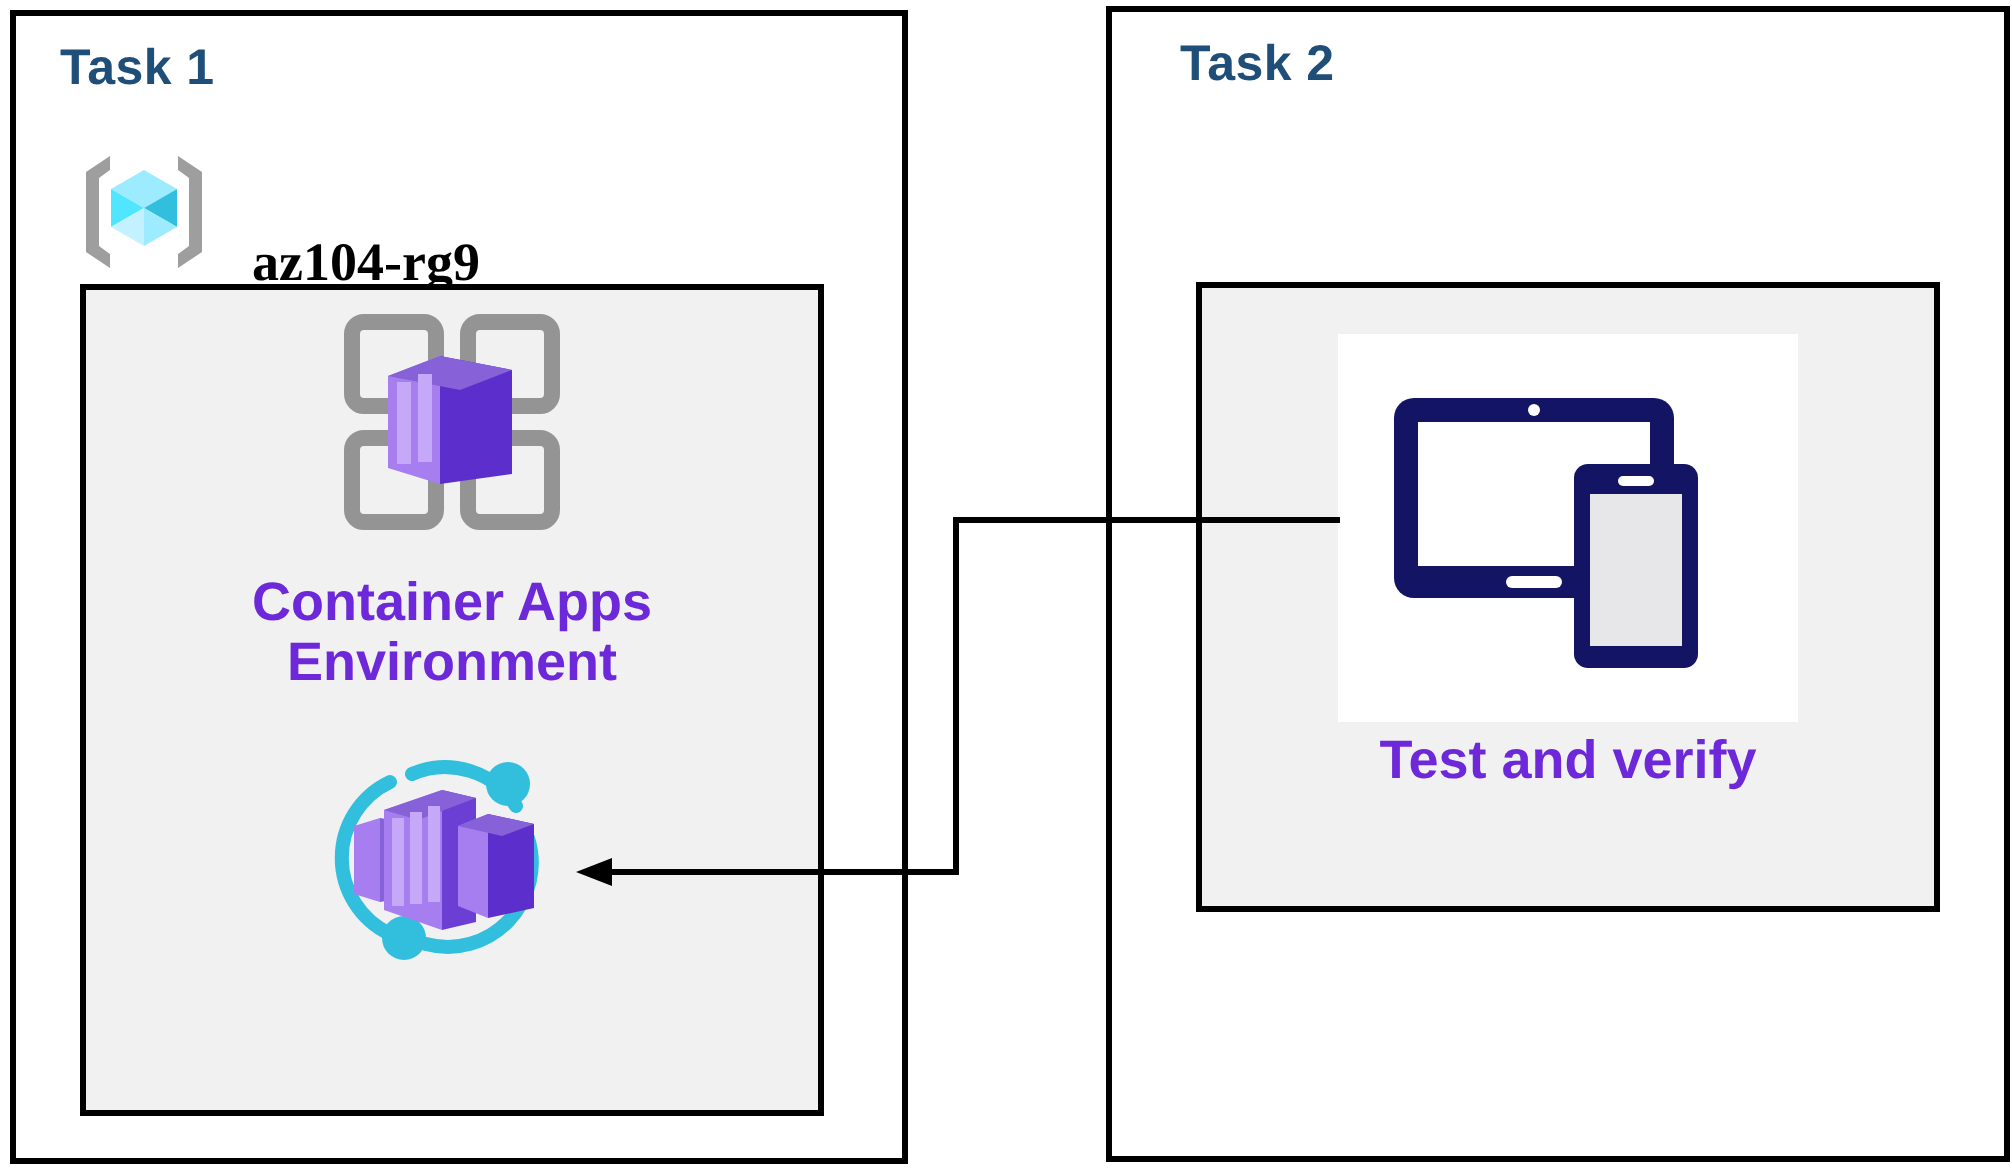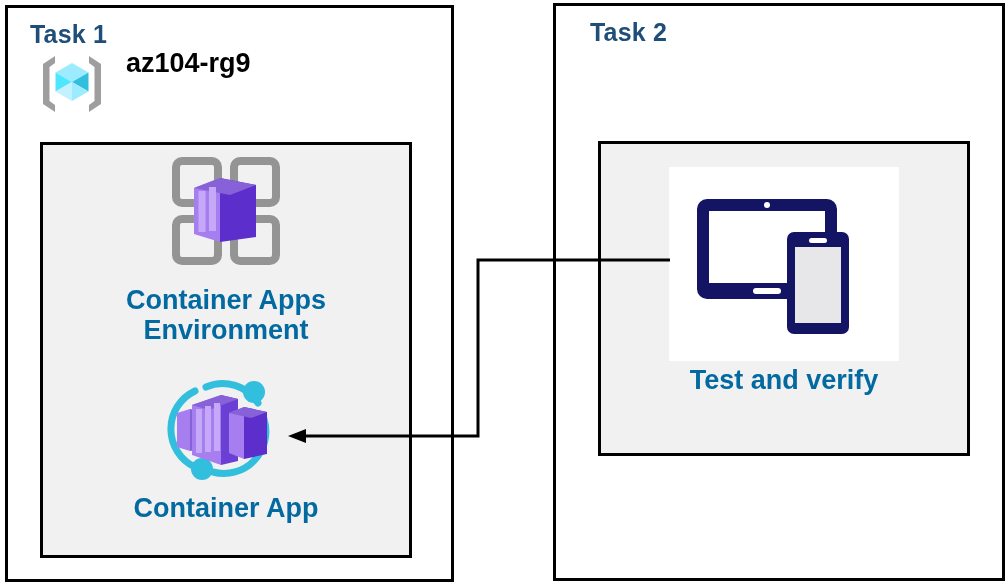--- a/index.html
+++ b/index.html
@@ -36,24 +36,25 @@
     letter-spacing: 0.2px;
     white-space: nowrap;
   }
   #task1-title { left: 30px;  top: 20px; }
   #task2-title { left: 590px; top: 18px; }
 
   
   #rg-row {
     position: absolute;
     left: 36px;
-    top: 48px;
+    top: 70px;
     display: flex;
-    align-items: flex-start;
+    align-items: flex-end;
     gap: 18px;
+    font-family: Liberation Serif, serif;
   }
   #rg-label {
     color: #000000;
     font-size: 27px;
     font-weight: bold;
     white-space: nowrap;
   }
 
   
   .inner-panel {
@@ -66,21 +67,21 @@
   #task2-panel { left: 598px; top: 141px; width: 372px; height: 315px; }
 
   
   .node {
     position: absolute;
     display: flex;
     flex-direction: column;
     align-items: center;
   }
   .node-label {
-    color: #0369a1;
+    color: #6d28d9;
     font-size: 27px;
     font-weight: bold;
     line-height: 1.12;
     text-align: center;
     white-space: pre-line;
   }
 
   #node-cae  { left: 46px;  top: 155px; width: 360px; }
   #node-app  { left: 46px;  top: 373px; width: 360px; }
   #node-test { left: 604px; top: 167px; width: 360px; }
@@ -187,21 +188,20 @@
           <rect x="35" y="36" width="6" height="44"></rect>
           <rect x="44" y="33" width="6" height="46"></rect>
           <rect x="53" y="30" width="6" height="48"></rect>
         </g>
 
         <path d="M68 40 L83 34 L83 86 L68 80 Z" fill="#a67ef0"></path>
         <path d="M83 34 L106 39 L106 81 L83 86 Z" fill="#5c2ecb"></path>
         <path d="M68 40 L83 34 L106 39 L90 45 Z" fill="#8661d8"></path>
       </svg>
     </span>
-    <div id="app-label" class="node-label">Container App</div>
   </div>
 
   <div id="task2-box" class="task-box"></div>
 
   <div id="task2-title" class="task-title">Task 2</div>
 
   <div id="task2-panel" class="inner-panel"></div>
 
   <div id="node-test" class="node">
     <div class="icon-plate">

